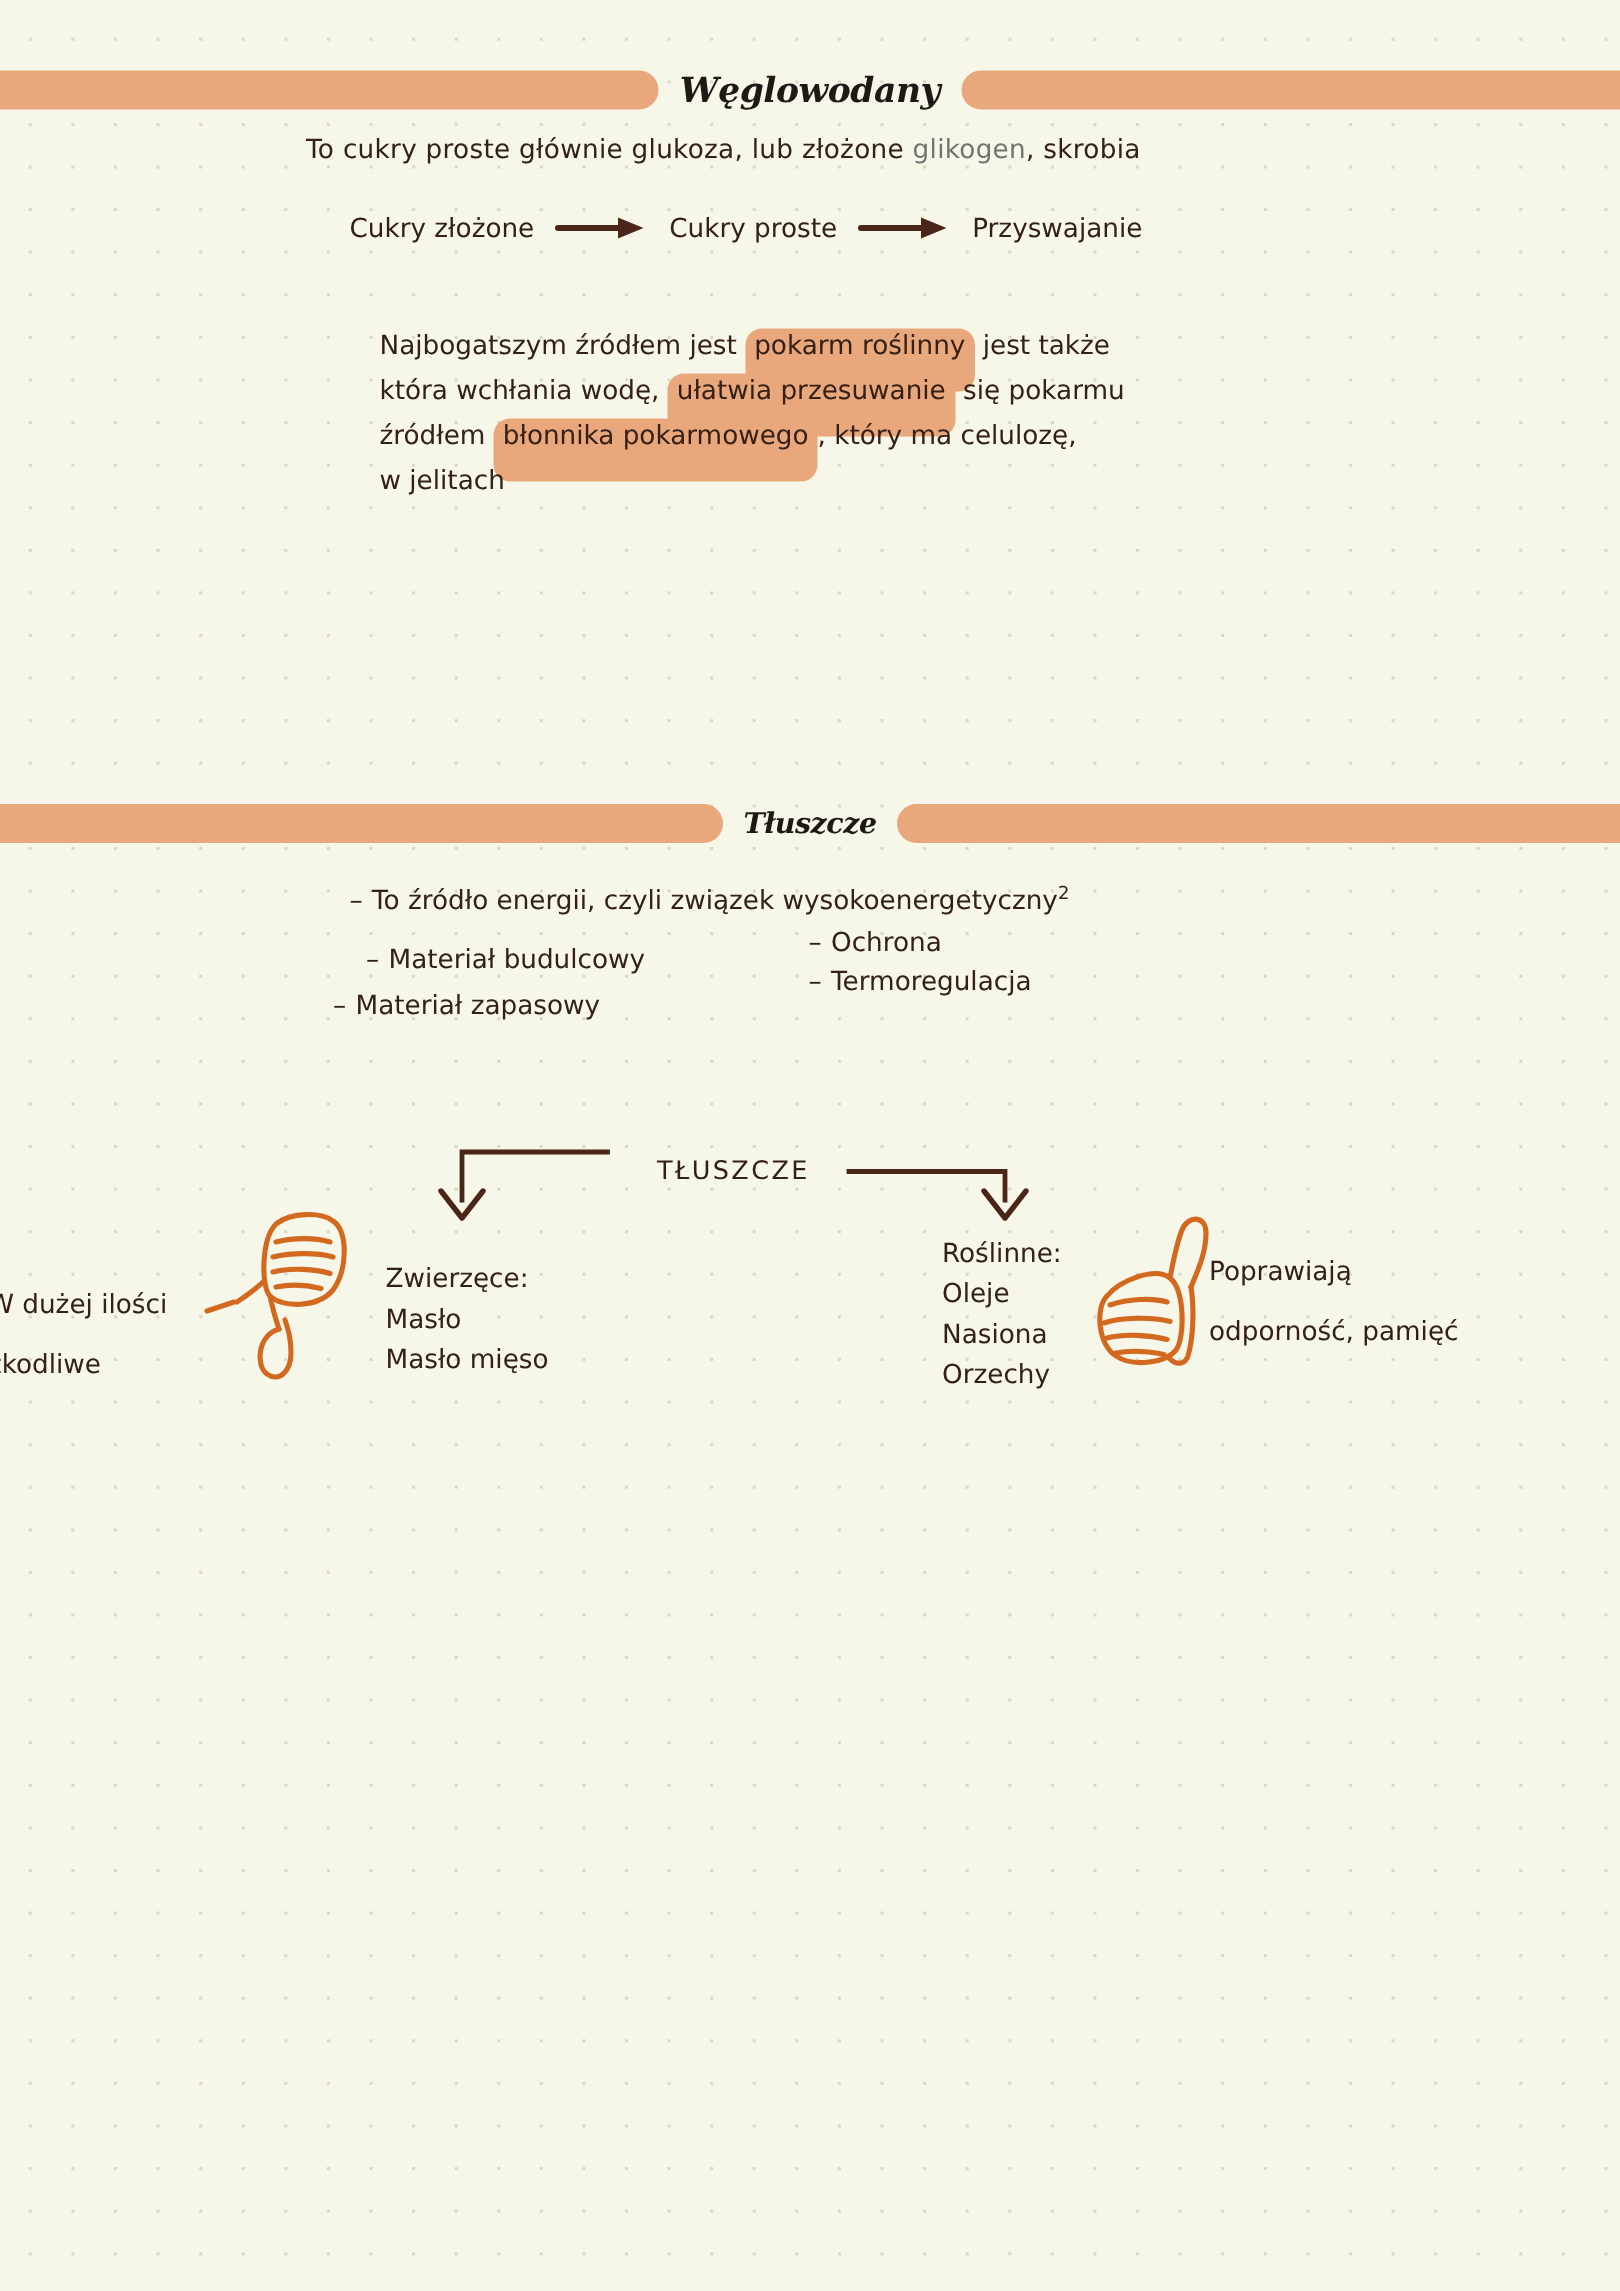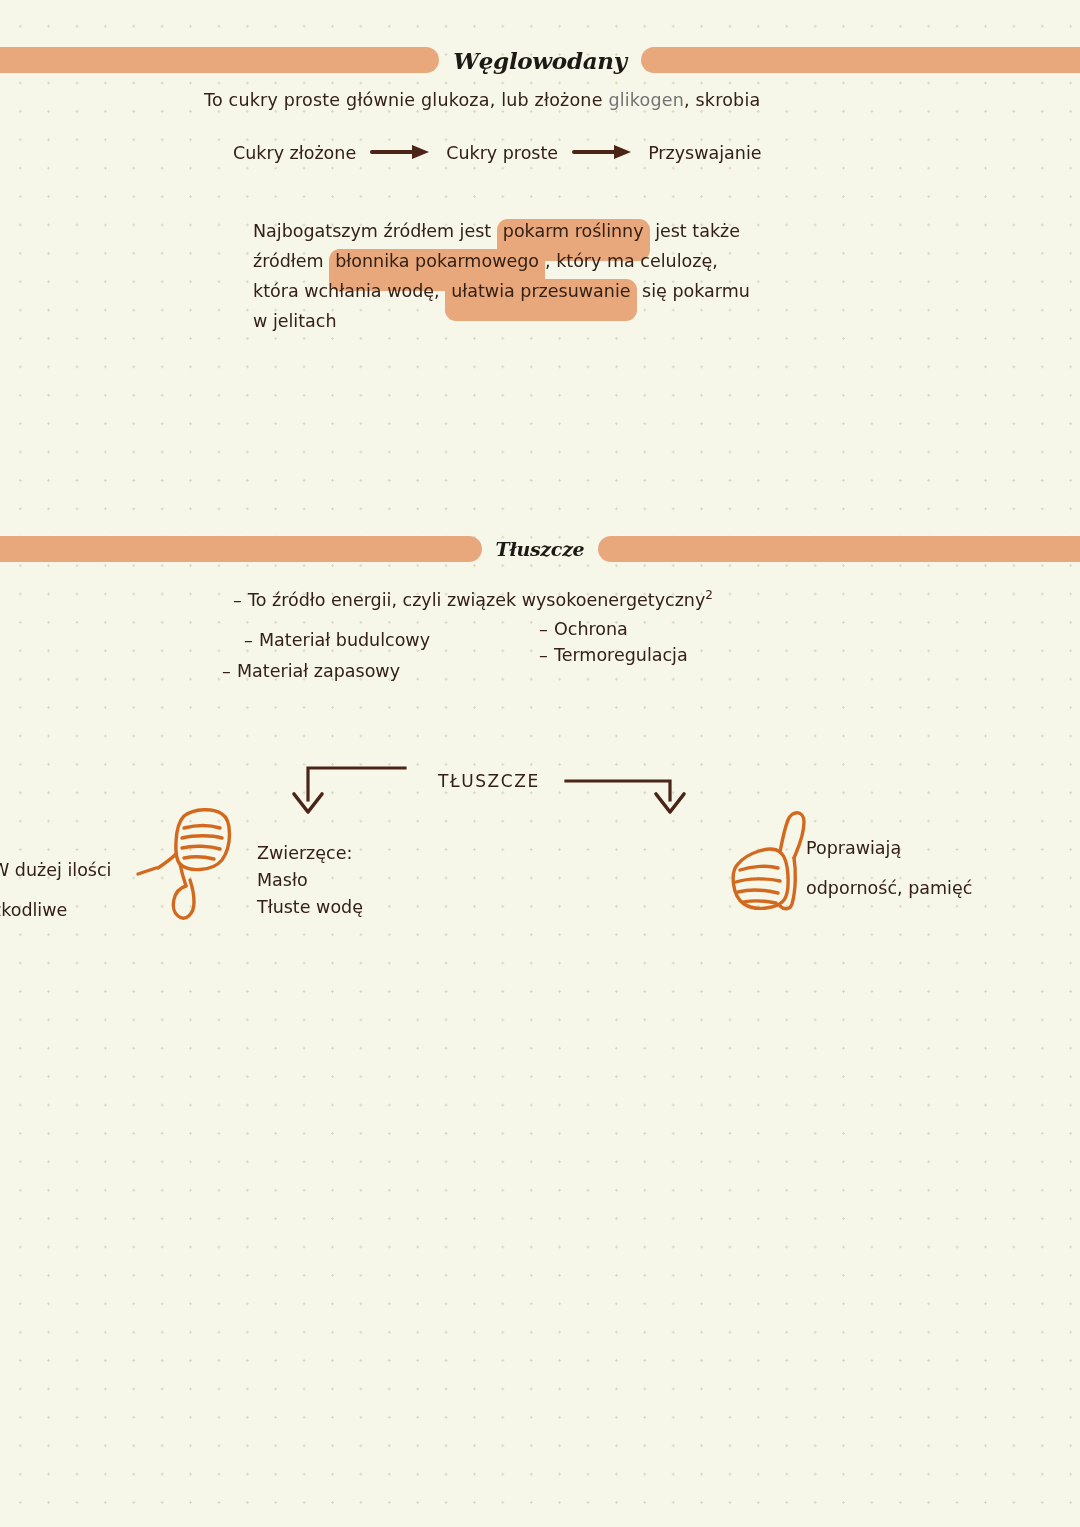--- a/index.html
+++ b/index.html
@@ -195,22 +195,22 @@
   <div class="flowrow" style="left:233px; top:143px;">
     <span class="seg">Cukry złożone</span>
     <span class="arrow-h"></span>
     <span class="seg">Cukry proste</span>
     <span class="arrow-h"></span>
     <span class="seg">Przyswajanie</span>
   </div>
 
   <div class="para" style="left:253px; top:216px; width:600px;">
     <div><span>Najbogatszym źródłem jest </span><span class="hl">pokarm roślinny</span><span>  jest także</span></div>
+    <div><span>która wchłania wodę, </span><span class="hl">ułatwia przesuwanie</span><span> się pokarmu</span></div>
     <div><span>źródłem </span><span class="hl">błonnika pokarmowego</span><span>, który ma celulozę,</span></div>
-    <div><span>która wchłania wodę, </span><span class="hl">ułatwia przesuwanie</span><span> się pokarmu</span></div>
     <div>w jelitach</div>
   </div>
 
   <div class="banner b2" style="top:534px;">
     <div class="bar left"></div>
     <div class="title">Tłuszcze</div>
     <div class="bar right"></div>
   </div>
 
   <div class="bullet" style="left:233px; top:588px;"><span class="dash">–</span><span>To źródło energii, czyli związek wysokoenergetyczny</span><span class="sup">2</span></div>
@@ -246,22 +246,26 @@
       <path d="M 22 62 C 28 58, 34 54, 40 48"></path>
       <path d="M 20 62 C 14 64, 8 66, 2 68"></path>
     </g>
   </svg>
 
   <div class="note" style="left:-8px; top:850px;"><span>W dużej ilości</span>
 <span>zkodliwe</span></div>
 
   <div class="list-block" style="left:257px; top:840px;"><span>Zwierzęce:</span>
 <span>Masło</span>
-<span>Tłuste wodę</span></div>
-
+<span>Masło mięso</span></div>
+
+  <div class="list-block" style="left:628px; top:823px;"><span>Roślinne:</span>
+<span>Oleje</span>
+<span>Nasiona</span>
+<span>Orzechy</span></div>
 
   <svg class="hand" style="left:718px; top:808px;" width="100" height="120" viewBox="0 0 100 120">
     <g fill="none" stroke="#d2691e" stroke-width="3.4" stroke-linecap="round" stroke-linejoin="round">
       <path d="M 20 56 C 12 64, 14 88, 26 96 C 38 104, 60 100, 66 92 C 72 84, 72 52, 62 44 C 52 36, 28 46, 20 56 Z"></path>
       <path d="M 22 62 C 34 58, 50 57, 60 60"></path>
       <path d="M 18 74 C 30 70, 50 70, 62 73"></path>
       <path d="M 20 84 C 32 81, 48 82, 60 85"></path>
       <path d="M 26 94 C 36 92, 48 93, 58 95"></path>
       <path d="M 62 44 C 64 34, 66 22, 70 12 C 74 2, 86 2, 86 14 C 86 28, 80 40, 76 50"></path>
       <path d="M 76 50 C 78 62, 78 82, 74 96 C 72 102, 66 102, 62 98"></path>

